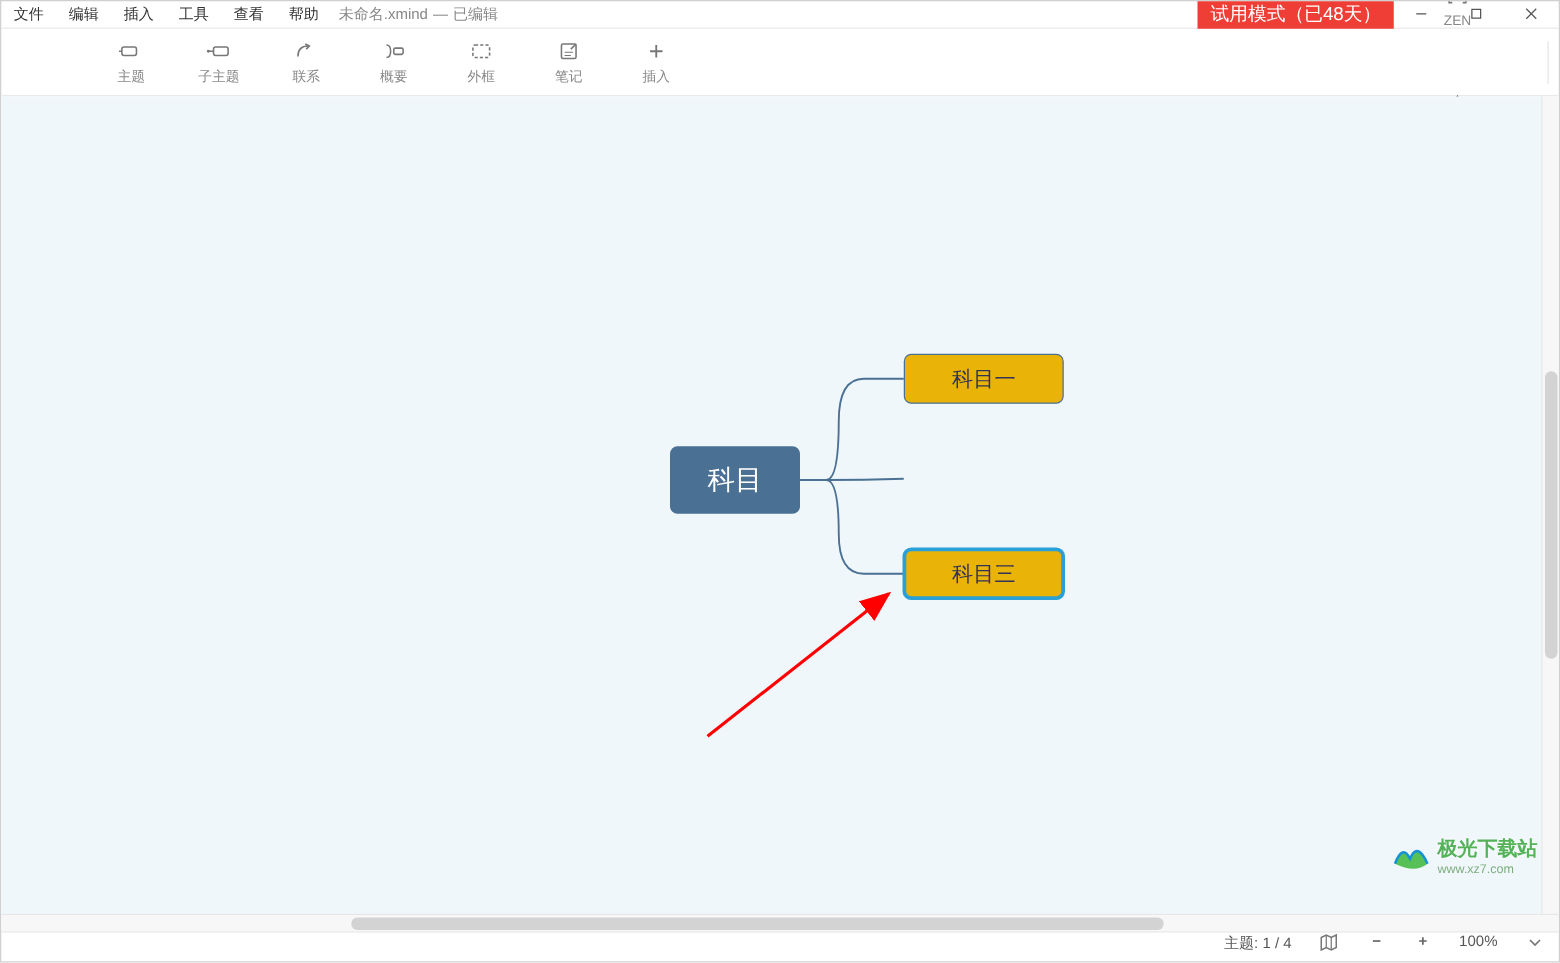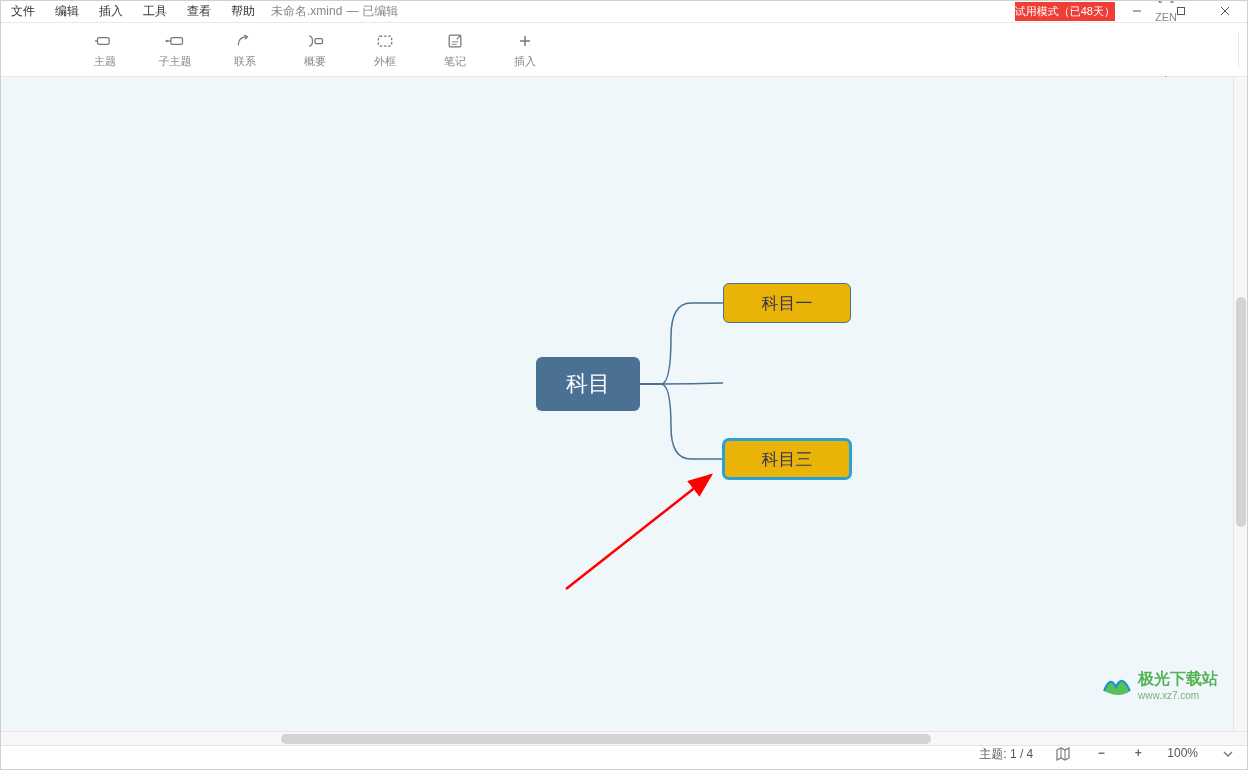--- a/index.html
+++ b/index.html
@@ -6,21 +6,21 @@
   html, body { width: 1248px; height: 770px; font-family: "Microsoft YaHei", Arial, sans-serif; background: #fff; overflow: hidden; }
   body { display: flex; flex-direction: column; border: 1px solid #d0d0d0; }
 
   
   .titlebar { height: 22px; display: flex; align-items: center; font-size: 12px; color: #333; border-bottom: 1px solid #e9e9e9; }
   .menu { display: flex; }
   .menu span { padding: 3px 10px; cursor: pointer; }
   .doc-title { margin-left: 6px; color: #888; }
   .doc-title .sep { margin: 0 4px; }
   .titlebar-spacer { flex: 1; }
-  .trial { background: #ef3e36; color: #fff; padding: 2px 0; font-size: 11px; }
+  .trial { background: #ef3e36; color: #fff; padding: 2px 10px; font-size: 15px; }
   .winbtns { display: flex; }
   .winbtn { width: 44px; height: 22px; display: flex; align-items: center; justify-content: center; color: #555; cursor: pointer; }
   .winbtn svg { width: 10px; height: 10px; }
 
   
   .toolbar { height: 54px; display: flex; align-items: center; border-bottom: 1px solid #e9e9e9; font-size: 12px; color: #555; }
   .view-tabs { display: flex; align-items: center; padding: 0 18px; gap: 12px; }
   .pill { background: #f1f1f1; border-radius: 16px; padding: 5px 16px; font-size: 13px; color: #222; font-weight: 600; cursor: pointer; }
   .tab-link { color: #888; cursor: pointer; padding: 5px 6px; }
   .tool-group { display: flex; gap: 22px; margin-left: 80px; }
@@ -52,21 +52,21 @@
   .vscroll .thumb { position: absolute; left: 2px; width: 10px; top: 220px; height: 230px; background: #d3d3d3; border-radius: 5px; cursor: pointer; }
   .hscroll { height: 14px; background: #f7f7f7; border-top: 1px solid #e7e7e7; position: relative; }
   .hscroll .thumb { position: absolute; top: 2px; height: 10px; left: 280px; width: 650px; background: #d3d3d3; border-radius: 5px; cursor: pointer; }
 
   
   .statusbar { height: 24px; border-top: 1px solid #e5e5e5; display: flex; align-items: flex-start; justify-content: flex-end; padding: 0 10px; font-size: 12px; color: #555; gap: 21px; }
   .status-icon { width: 18px; height: 18px; display: flex; align-items: center; justify-content: center; color: #777; cursor: pointer; }
   .status-icon svg { width: 14px; height: 14px; }
   .zoom-btn { width: 16px; text-align: center; cursor: pointer; font-weight: 700; color: #666; }
 
-  .watermark { position: absolute; right: 15px; bottom: 30px; display: flex; align-items: center; gap: 6px; pointer-events: none; opacity: 0.95; }
+  .watermark { position: absolute; right: 3px; bottom: 30px; display: flex; align-items: center; gap: 6px; pointer-events: none; opacity: 0.95; }
   .watermark svg { width: 32px; height: 32px; }
   .wm-text { font-weight: 700; color: #4caf50; text-shadow: 0 0 2px #fff; }
   .wm-sub  { font-size: 10px; color: #7a7; display:block; }
 </style>
 </head>
 <body>
 
 <div class="titlebar">
   <div class="menu">
     <span>文件</span>

